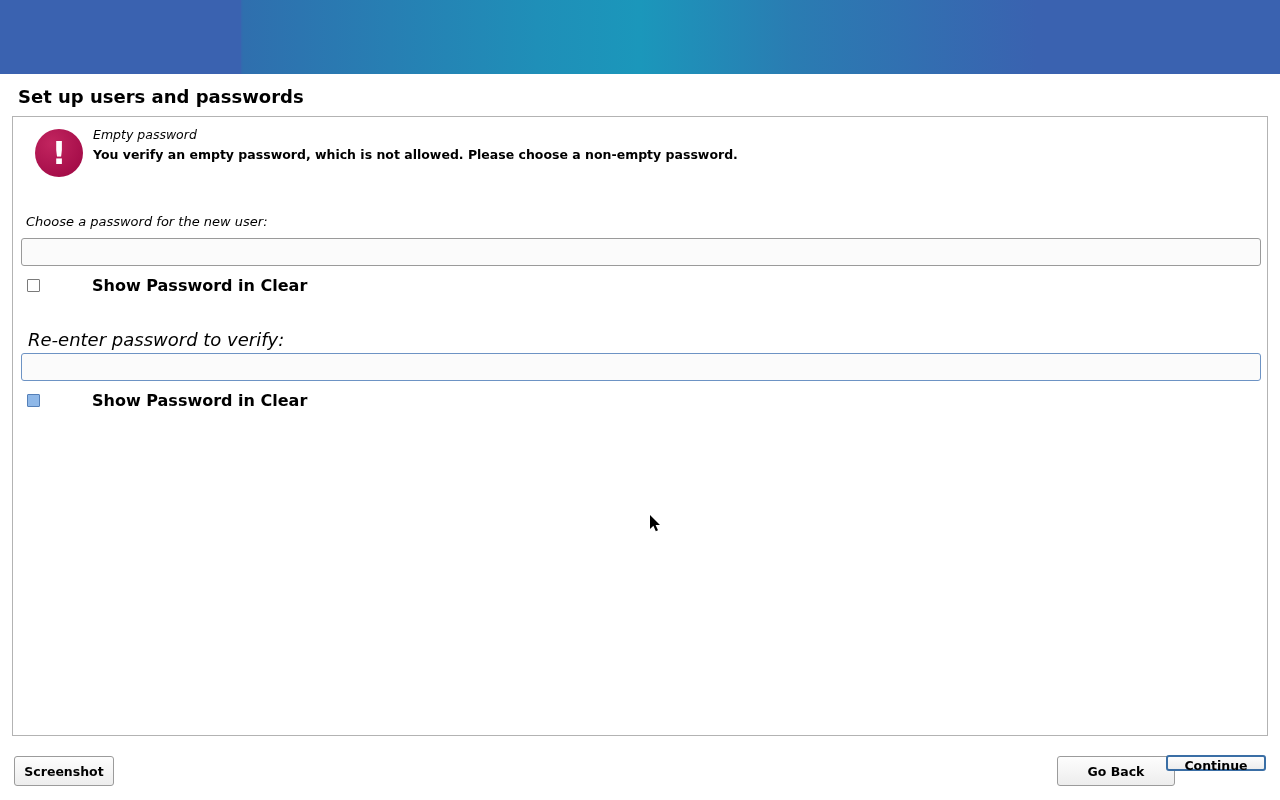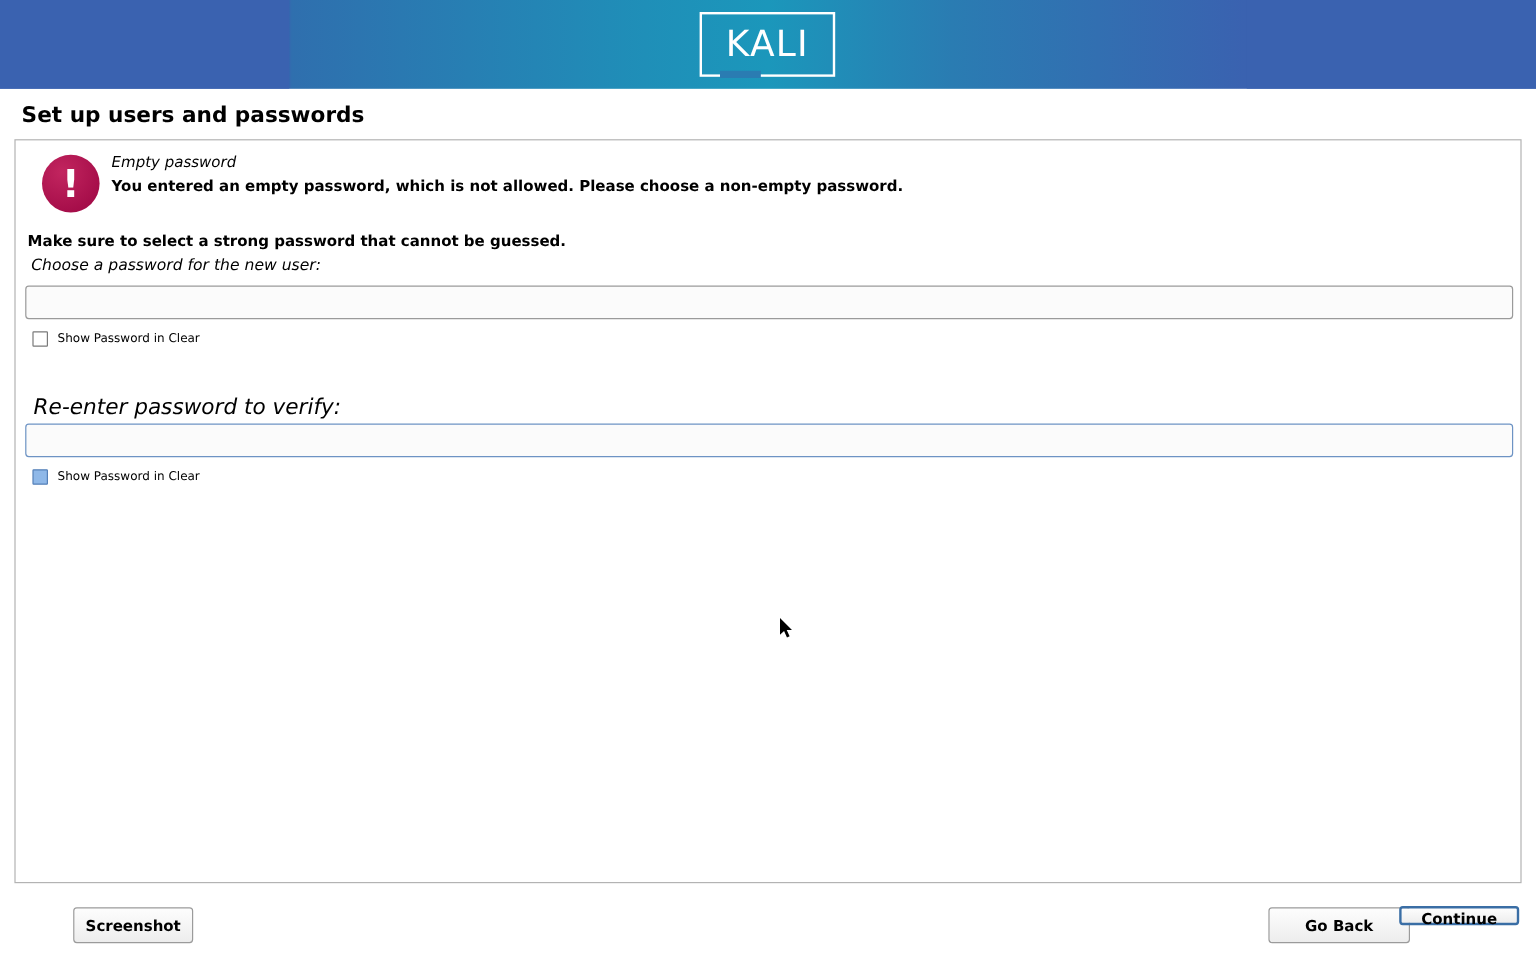--- a/index.html
+++ b/index.html
@@ -173,22 +173,23 @@
     border: 1px solid #7a7a7a;
     background: #ffffff;
     box-sizing: border-box;
     border-radius: 1px;
   }
   .checkbox.focused {
     background: #8fb8e8;
     border: 1px solid #5580b8;
   }
   .check-label {
-    font-weight: normal;
-    font-size: 10px;
+    font-weight: bold;
+    font-size: 16px;
+    margin-left: 44px;
   }
 
   .hint-strong-2 {
     position: absolute;
     left: 10px;
     top: 191px;
     font-weight: bold;
     font-size: 12.5px;
   }
   .field-label-2 {
@@ -235,60 +236,54 @@
     font-family: "DejaVu Sans", "Liberation Sans", sans-serif;
     font-size: 12.5px;
     font-weight: bold;
     color: #000000;
     cursor: default;
   }
   .btn-screenshot {
     left: 14px;
     top: 756px;
     width: 100px;
-    margin-left: 47px;
   }
   .btn-goback {
     left: 1057px;
     top: 756px;
     width: 118px;
   }
   .btn-continue {
     left: 1166px;
     top: 755px;
     width: 100px;
     height: 16px;
     border: 2px solid #3a6ea5;
   }
 </style>
 </head>
 <body>
 
 <div class="banner">
   <div class="banner-sidefill-left"></div>
   <div class="banner-sidefill-right"></div>
-  <div class="kali-logo">
-    <div class="word">KALI</div>
-    <div class="notch"></div>
-  </div>
 </div>
 
 <div class="page-title">Set up users and passwords</div>
 
 <div class="frame">
 
   <div class="error-row">
     <div class="error-icon">
       <div class="bang">!</div>
     </div>
     <div class="error-title">Empty password</div>
-    <div class="error-text">You entered an empty password, which is not allowed. Please choose a non-empty password.</div>
+    <div class="error-text">You verify an empty password, which is not allowed. Please choose a non-empty password.</div>
   </div>
 
-  <div class="hint-strong">Make sure to select a strong password that cannot be guessed.</div>
   <div class="field-label-1">Choose a password for the new user:</div>
   <input class="input-1" type="password" value="" style="">
 
   <div class="checkrow-1">
     <span class="checkbox"></span>
     <span class="check-label">Show Password in Clear</span>
   </div>
 
   <div class="field-label-2">Re-enter password to verify:</div>
   <input class="input-2" type="password" value="" style="">

